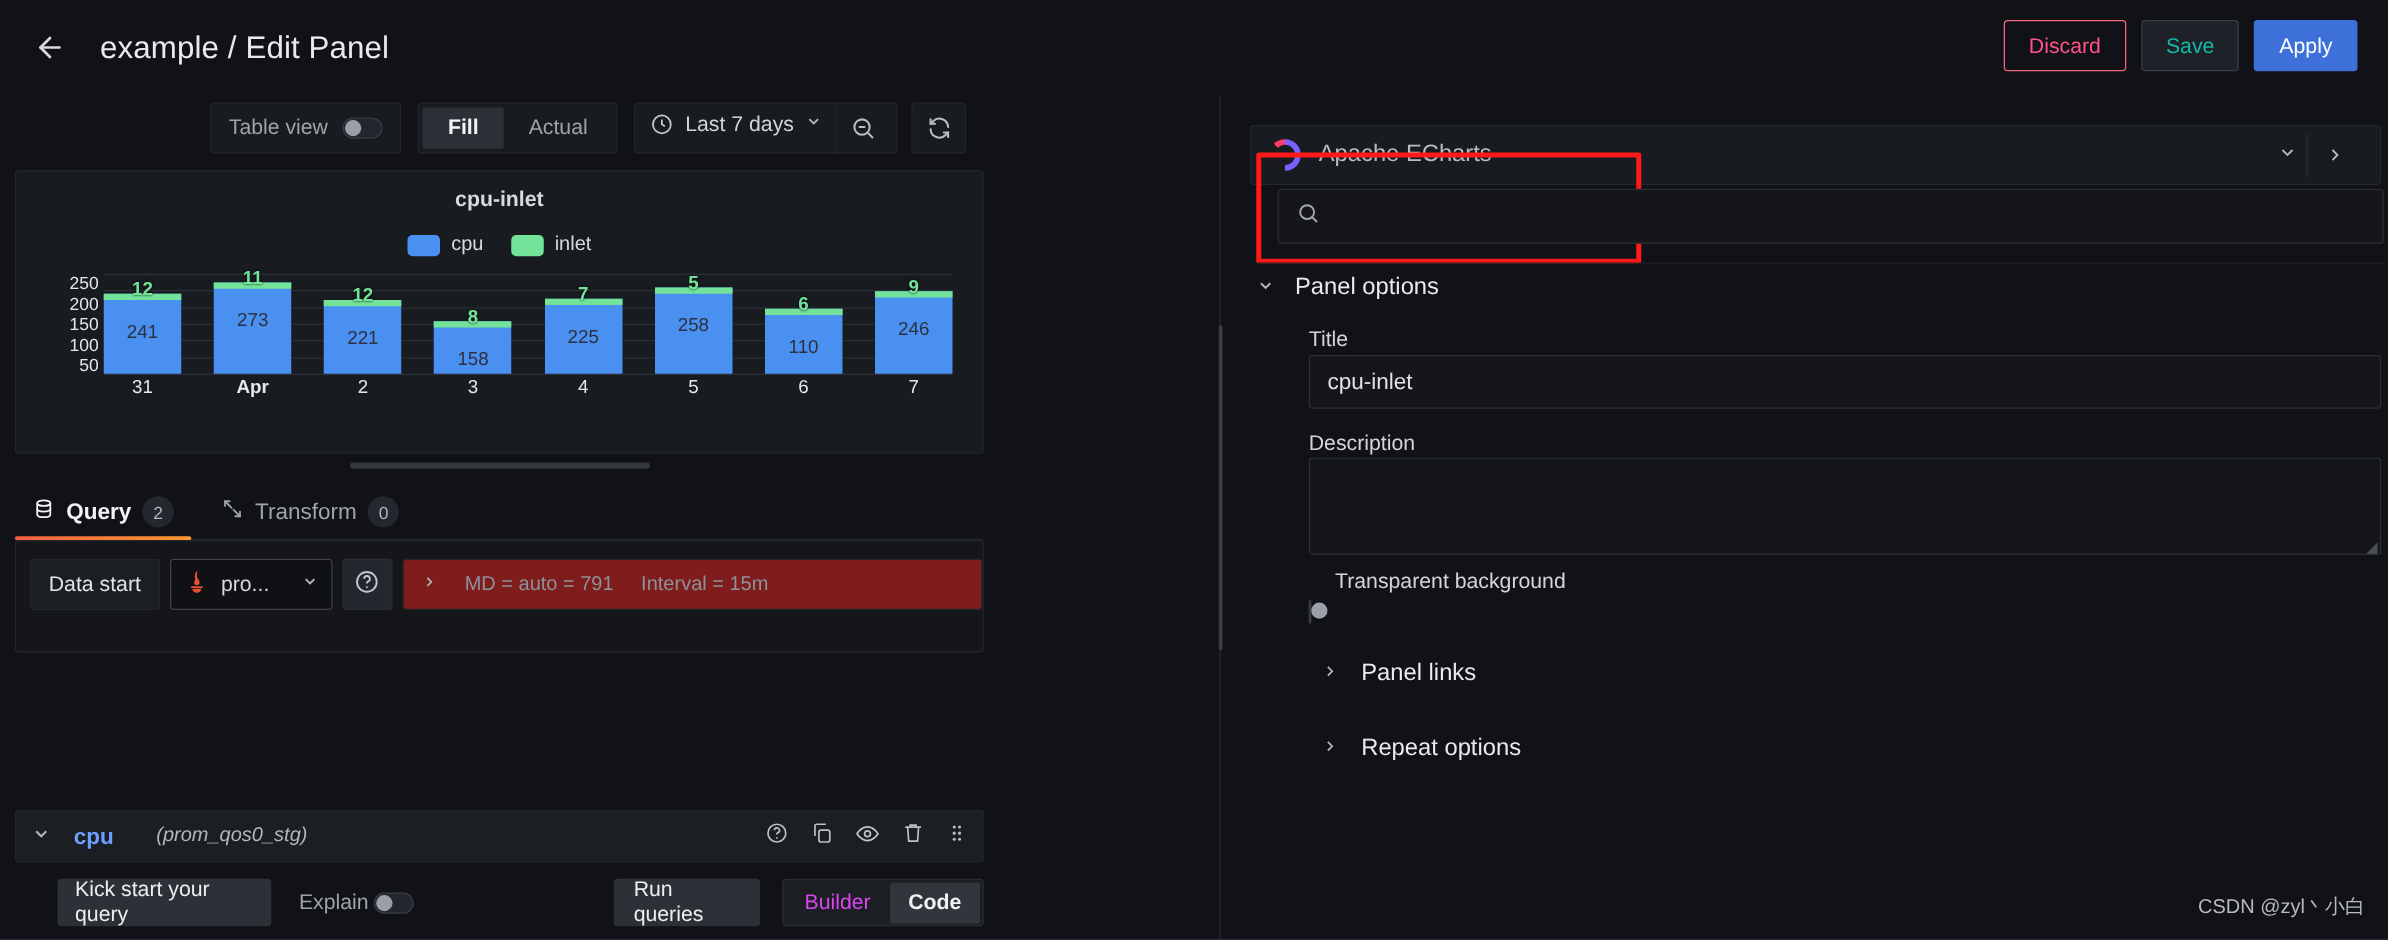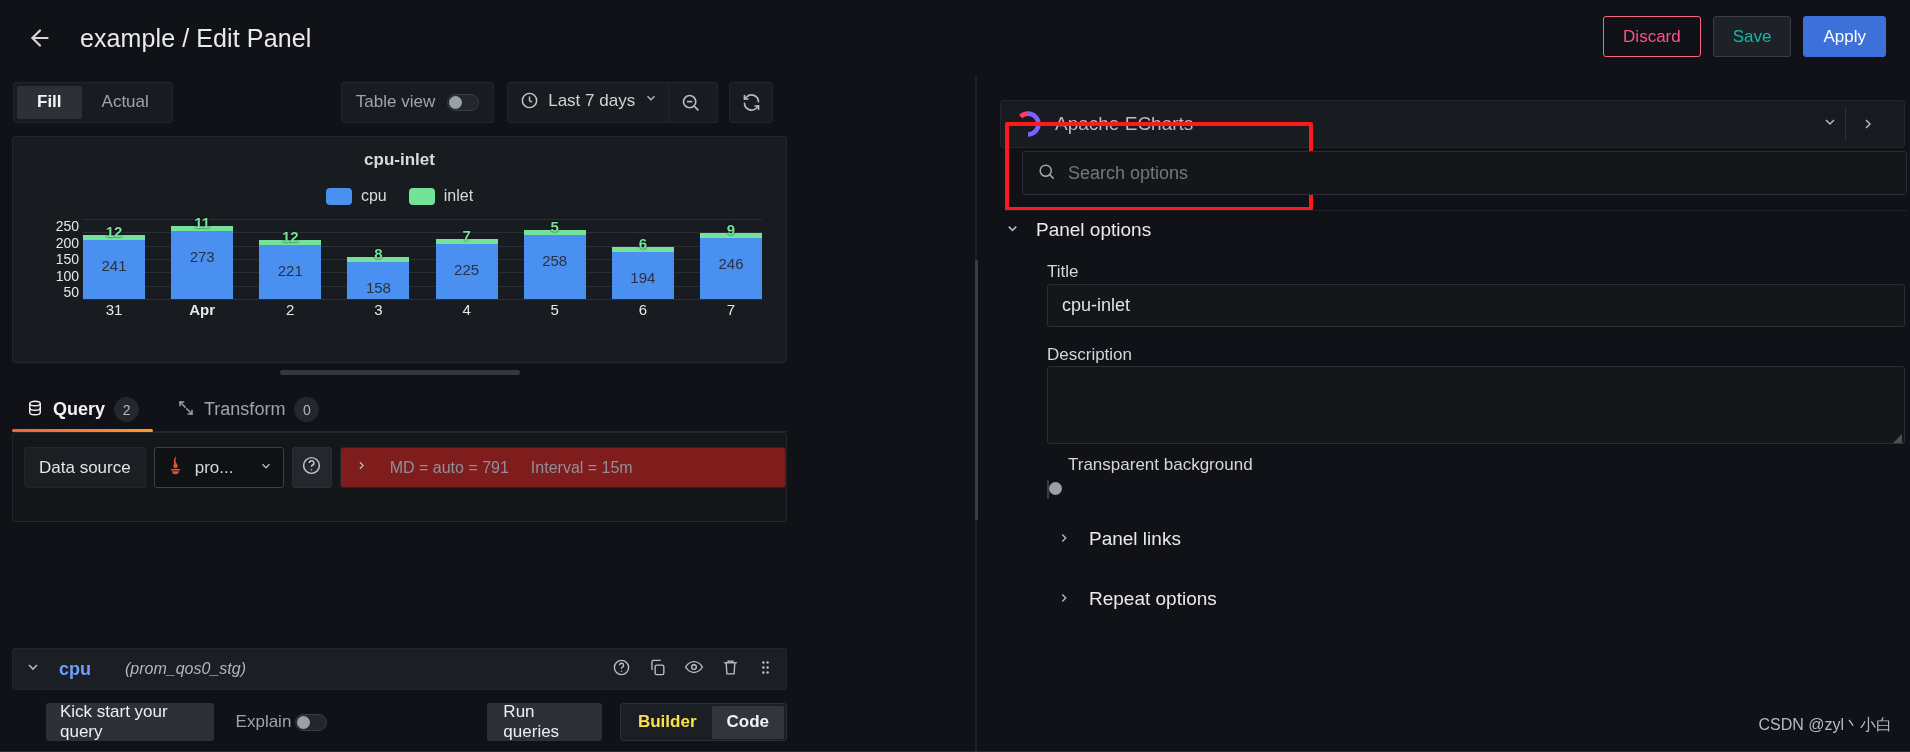--- a/index.html
+++ b/index.html
@@ -213,21 +213,21 @@
     margin-left: 160px; height: 38px; padding: 0 16px; border-radius: 3px;
     background: #2d3036; font-size: 17px; color: #eceef0;
     display: flex; align-items: center; cursor: pointer;
   }
   .bc-seg {
     margin-left: 18px; height: 38px; background: #1b1e23; border: 1px solid #2b2e34;
     border-radius: 3px; display: flex; align-items: center; padding: 2px;
   }
   .bc-item {
     height: 33px; padding: 0 15px; display: flex; align-items: center;
-    font-size: 17px; color: #fde047; border-radius: 2px; cursor: pointer; font-weight: bold;
+    font-size: 17px; color: #d946ef; border-radius: 2px; cursor: pointer;
   }
   .bc-item.active { background: #32353b; color: #f2f3f5; font-weight: 700; }
 
   
   .vdivider { position: absolute; left: 975px; top: 76px; width: 2px; height: 676px; background: #1d2025; }
   .vdrag { position: absolute; left: 975px; top: 260px; width: 3px; height: 260px; background: #3a3d45; border-radius: 2px; }
 
   
   .opts { position: absolute; left: 985px; top: 76px; width: 925px; height: 676px; background: #111217; }
 
@@ -314,30 +314,30 @@
     </div>
     <div class="page-title">example / Edit Panel</div>
     <div class="topbar-actions">
       <div class="btn btn-discard">Discard</div>
       <div class="btn btn-save">Save</div>
       <div class="btn btn-apply">Apply</div>
     </div>
   </div>
 
   <div class="subtoolbar">
-    <div class="tb-group seg">
-      <div class="seg-item active">Fill</div>
-      <div class="seg-item">Actual</div>
-    </div>
-
     <div class="tb-group tb-tableview">
       <span class="tb-label">Table view</span>
       <span class="toggle">
           <span class="knob"></span>
         </span>
+    </div>
+
+    <div class="tb-group seg">
+      <div class="seg-item active">Fill</div>
+      <div class="seg-item">Actual</div>
     </div>
 
     <div class="tb-group tb-time">
       <div class="time-inner">
         <span>
           <svg width="19" height="19" viewBox="0 0 24 24" fill="none" stroke="#c5c8cd" stroke-width="1.8">
               <circle cx="12" cy="12" r="9"></circle>
               <polyline points="12 7 12 12 15 14"></polyline>
             </svg>
         </span>
@@ -441,21 +441,21 @@
             <div class="bar" style="height: 69px; background: rgb(74, 144, 240);">
               <div class="bar-cap" style="background: rgb(115, 227, 154);"></div>
               <div class="inlet-val">5</div>
               <div class="bar-val">258</div>
             </div>
           </div>
           <div class="barwrap">
             <div class="bar" style="height: 52px; background: rgb(74, 144, 240);">
               <div class="bar-cap" style="background: rgb(115, 227, 154);"></div>
               <div class="inlet-val">6</div>
-              <div class="bar-val">194</div>
+              <div class="bar-val">110</div>
             </div>
           </div>
           <div class="barwrap">
             <div class="bar" style="height: 66px; background: rgb(74, 144, 240);">
               <div class="bar-cap" style="background: rgb(115, 227, 154);"></div>
               <div class="inlet-val">9</div>
               <div class="bar-val">246</div>
             </div>
           </div>
         </div>
@@ -495,21 +495,21 @@
             <path d="M20 20l-7-7"></path>
           </svg>
       </span>
       <span class="tab-label">Transform</span>
       <span class="tab-badge">0</span>
     </div>
   </div>
 
   <div class="query-box">
     <div class="ds-row">
-      <div class="ds-label">Data source</div>
+      <div class="ds-label">Data start</div>
       <div class="ds-picker">
         <span>
           <svg width="21" height="21" viewBox="0 0 24 24">
               <path d="M12 2C9 6 10.5 8 10.5 9.5c0 1.2-1 1.8-1 3 0 1.6 1.1 2.5 2.5 2.5s2.5-.9 2.5-2.5c0-2.3-2.5-3.2-2.5-6 0-1.6.5-3 .5-4.5z" fill="#e6522c"></path>
               <rect x="6.5" y="16" width="11" height="1.8" rx=".9" fill="#e6522c"></rect>
               <path d="M8 18.6h8c0 2-1.8 3.4-4 3.4s-4-1.4-4-3.4z" fill="#e6522c"></path>
             </svg>
         </span>
         <span class="ds-name">pro...</span>
         <span>
@@ -632,21 +632,20 @@
 
     <div class="redbox"></div>
 
     <div class="search-box">
       <span>
         <svg width="19" height="19" viewBox="0 0 24 24" fill="none" stroke="#a4a8af" stroke-width="1.9">
             <circle cx="11" cy="11" r="7"></circle>
             <line x1="16.2" y1="16.2" x2="21" y2="21"></line>
           </svg>
       </span>
-      <input class="search-input" type="text" placeholder="Search options" style="">
     </div>
 
     <div class="opts-divider"></div>
 
     <div class="section-head">
       <span class="section-caret">
         <svg width="15" height="15" viewBox="0 0 24 24" fill="none" stroke="#b5b8bf" stroke-width="2.4">
             <polyline points="6 9 12 15 18 9"></polyline>
           </svg>
       </span>

